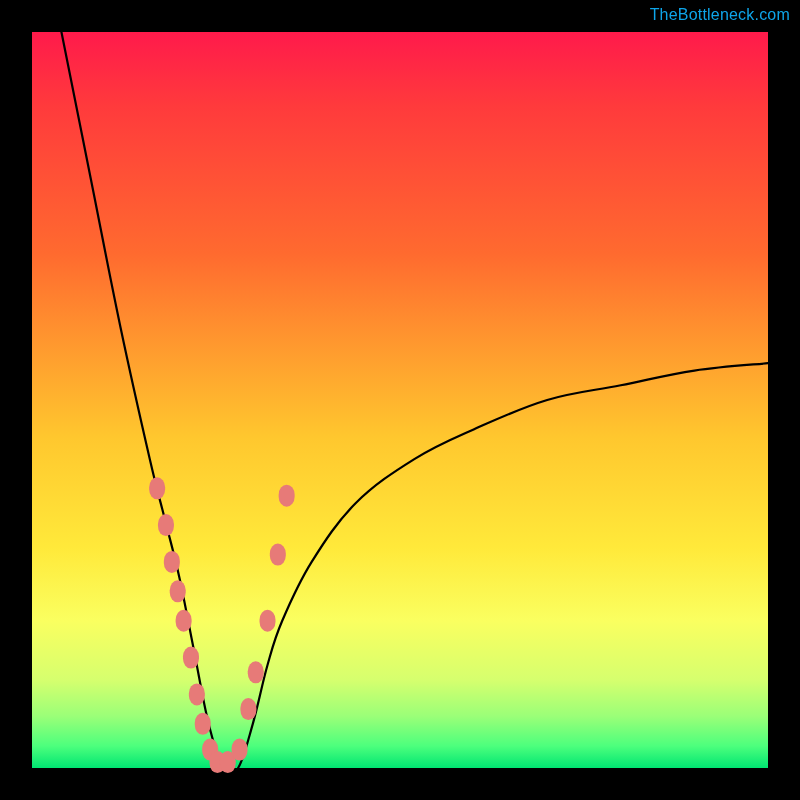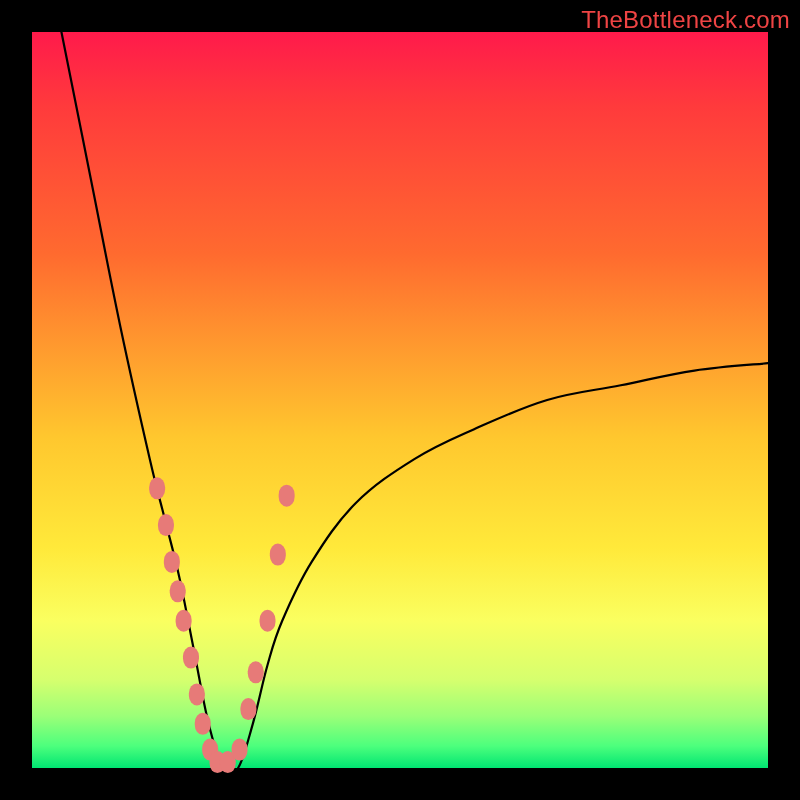--- a/index.html
+++ b/index.html
@@ -37,22 +37,22 @@
       #d6ff6e 88%,
       #9aff78 93%,
       #4dff7d 97%,
       #00e572 100%
     );
   }
   .watermark {
     position: absolute;
     top: 6px;
     right: 10px;
-    color: #ef4444;
-    font-size: 24px;
+    color: #0ea5e9;
+    font-size: 16px;
     font-weight: 500;
     letter-spacing: 0.2px;
     user-select: none;
   }
   svg.overlay {
     position: absolute;
     left: 0;
     top: 0;
     width: 736px;
     height: 736px;

